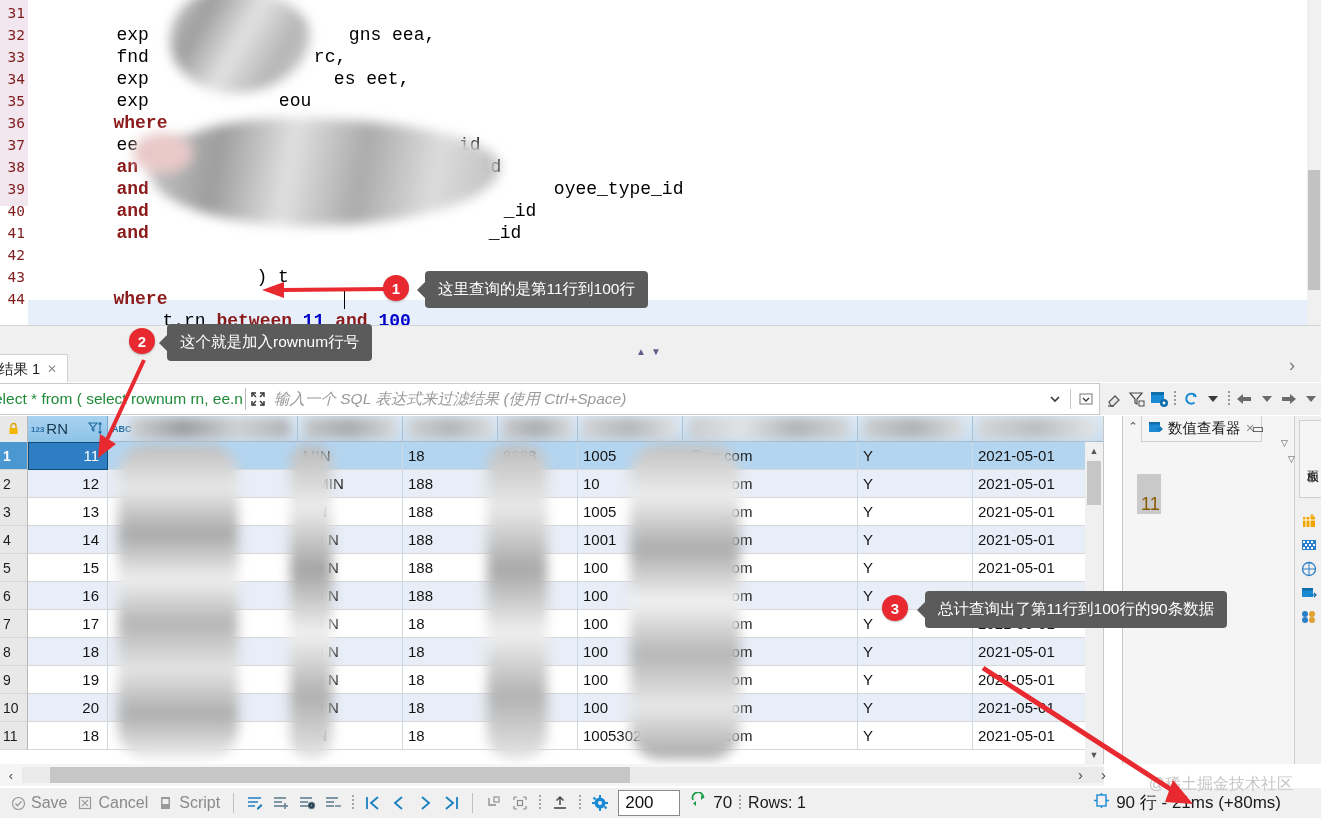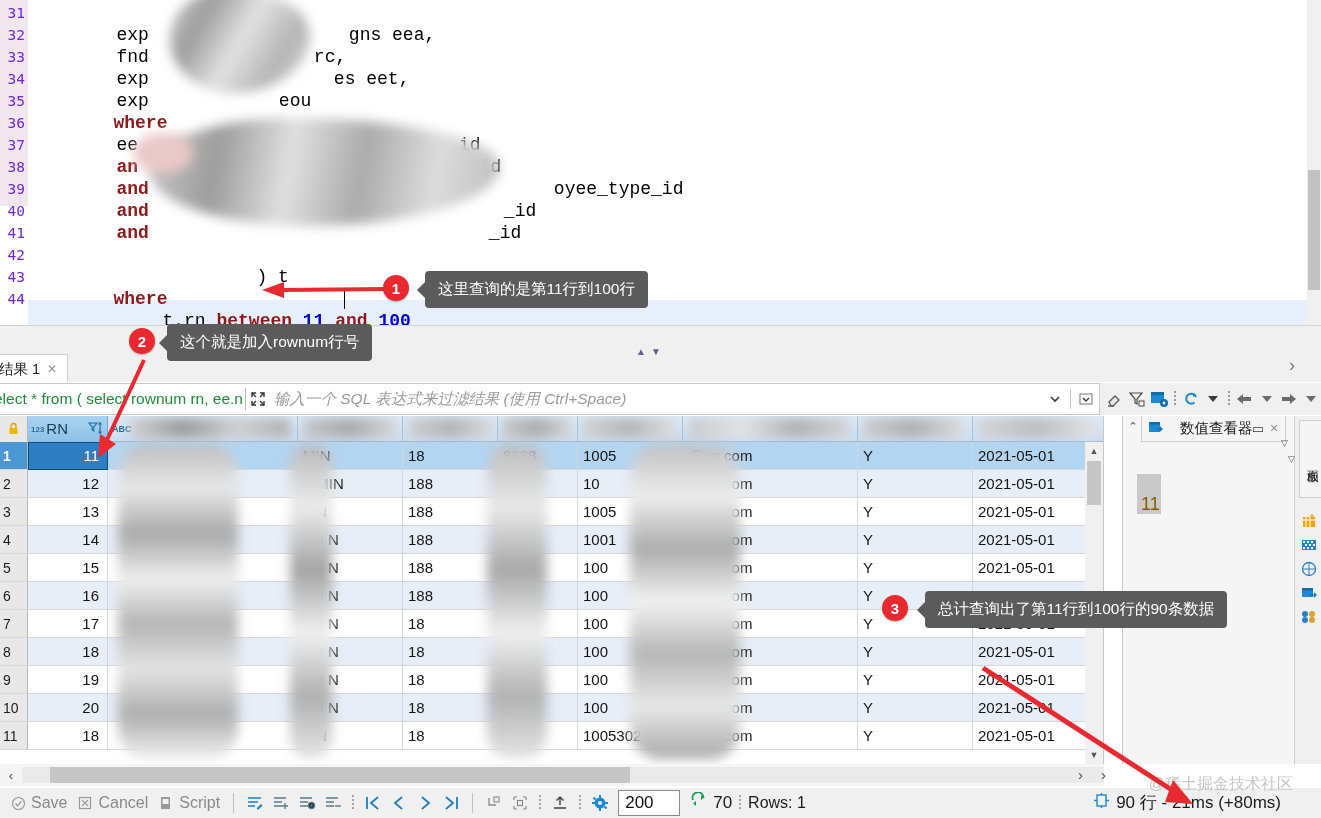--- a/index.html
+++ b/index.html
@@ -21,21 +21,21 @@
     background: #ffffff;
   }
   .gutter-hl {
     position: absolute; left: 0; top: 0; width: 28px; height: 206px;
     background: #f2e6ef;
   }
   .lnum {
     position: absolute; right: 3px; width: 26px;
     text-align: right;
     font-family: "DejaVu Sans Mono", monospace;
-    font-size: 14.5px; color: #6d28d9; line-height: 22px;
+    font-size: 14.5px; color: #7f1d1d; line-height: 22px;
   }
   .code-area {
     position: absolute; left: 30px; top: 0; right: 0; height: 325px;
     font-family: Liberation Mono, monospace;
     font-size: 18px; line-height: 22px; white-space: pre;
   }
   .cl { position: absolute; left: 0; height: 22px; white-space: pre; }
   .kw { color: #8b1a1a; font-weight: bold; }
   .pl { color: #000000; }
   .num { color: #0000cc; font-weight: bold; }
@@ -212,21 +212,21 @@
     position: absolute; left: 1122px; top: 416px; width: 172px; height: 348px;
     background: #f5f5f5; border-left: 1px solid #c8c8c8;
   }
   .vv-collapse {
     position: absolute; left: 2px; top: 4px; width: 16px; height: 18px;
     font-size: 11px; color: #4a4a4a; text-align: center;
   }
   .vv-tab {
     position: absolute; left: 18px; top: 0px; height: 26px;
     background: #f5f5f5; border: 1px solid #cfcfcf; border-top: none;
-    display: flex; align-items: center; gap: 17px; padding: 0 6px;
+    display: flex; align-items: center; gap: 5px; padding: 0 6px;
     font-size: 14.5px; color: #1a1a1a;
   }
   .vv-min {
     position: absolute; right: 30px; top: 5px; font-size: 13px; color: #3a3a3a;
   }
   .vv-menu {
     position: absolute; right: 6px; top: 22px; font-size: 9px; color: #555;
   }
   .vv-stripe {
     position: absolute; left: 14px; top: 32px; width: 24px; height: 40px;

